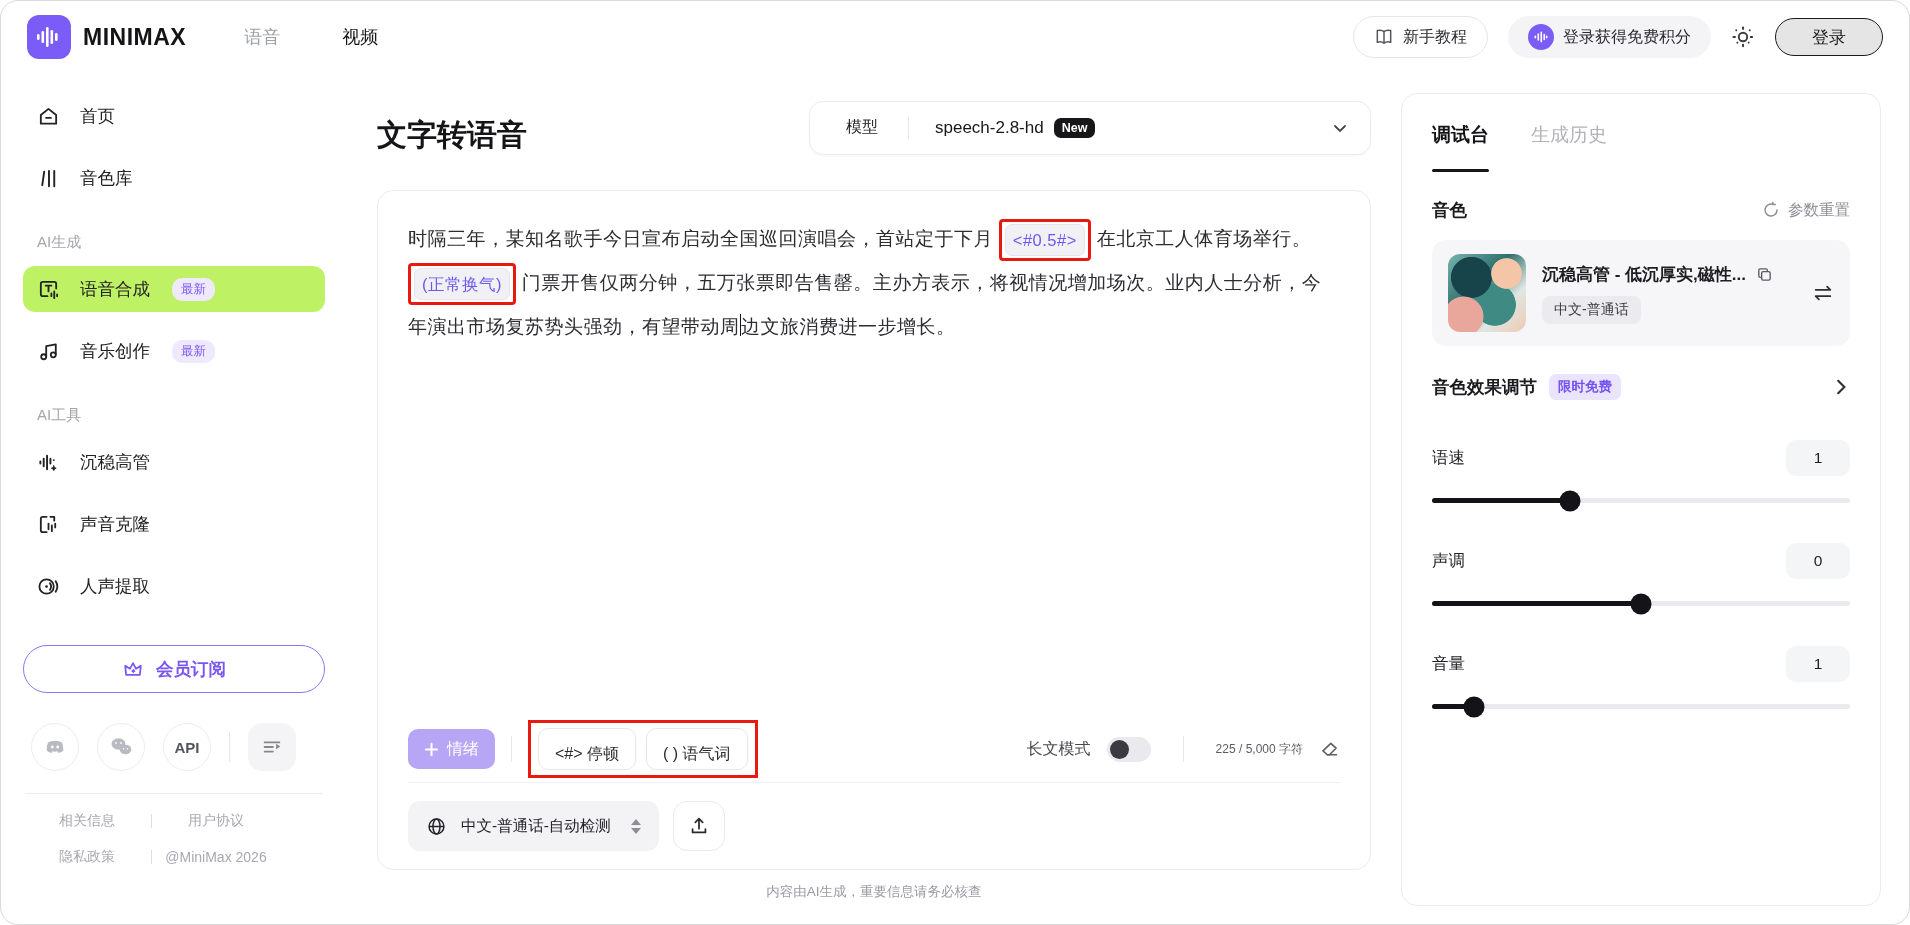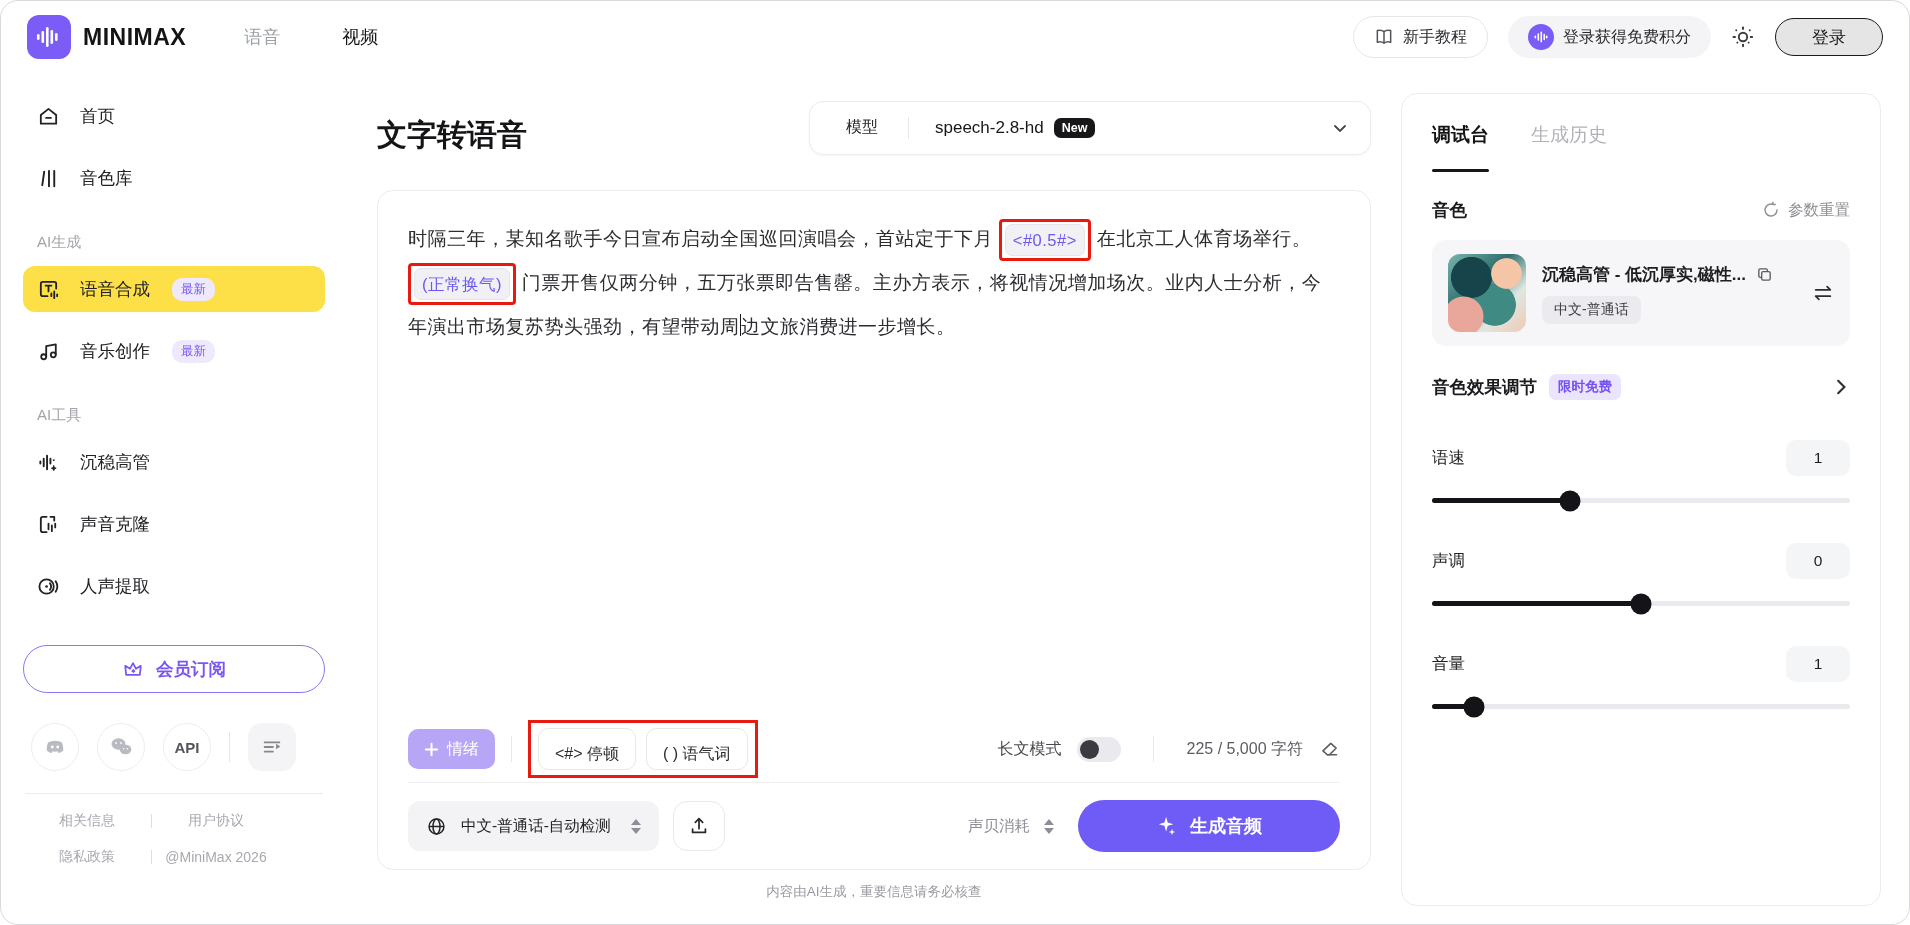--- a/index.html
+++ b/index.html
@@ -20,21 +20,21 @@
   .mini-logo { width:26px; height:26px; border-radius:50%; background:#7b5cf6; display:flex; align-items:center; justify-content:center; }
   .login-btn { height:38px; padding:1px 36px; border-radius:24px; border:1.5px solid #1c1c20; background:#e5e5e5; font-size:17px; color:#141417; display:flex; align-items:center; cursor:pointer; }
   .icon-btn { background:none; border:none; cursor:pointer; display:flex; align-items:center; }
 
   
   .body { flex:1; display:flex; min-height:0; }
 
   
   .sidebar { width:346px; flex:none; padding:20px 22px 14px; display:flex; flex-direction:column; }
   .side-item { display:flex; align-items:center; gap:20px; height:46px; padding:0 14px; border-radius:12px; font-size:17.5px; color:#222226; cursor:pointer; margin-bottom:16px; }
-  .side-item.active { background:#fde047; }
+  .side-item.active { background:#bef264; }
   .side-label { font-weight:500; }
   .section-label { font-size:15px; color:#a4a4ac; margin:16px 0 14px 14px; }
   .badge-new { font-size:12.5px; color:#7b5af3; background:#efe9fd; border-radius:10px; padding:3px 9px; margin-left:2px; }
   .member-btn { margin-top:20px; height:48px; border-radius:26px; border:1.5px solid #8f75f5; color:#7a56f4; background:#fff; font-size:17.5px; font-weight:600; display:flex; align-items:center; justify-content:center; gap:12px; cursor:pointer; }
   .social-row { display:flex; align-items:center; gap:18px; margin:30px 0 0 8px; }
   .social-circle { width:48px; height:48px; border-radius:50%; border:1px solid #ededf0; background:#fff; display:flex; align-items:center; justify-content:center; color:#b9bac2; cursor:pointer; }
   .social-circle.api-txt { font-size:15px; font-weight:600; color:#55565c; }
   .social-div { width:1px; height:30px; background:#e6e6ea; }
   .social-square { width:48px; height:48px; border-radius:14px; background:#f4f4f7; display:flex; align-items:center; justify-content:center; color:#9a9ba3; cursor:pointer; }
   .side-split { height:1px; background:#ececef; margin:22px 2px 18px; }
@@ -62,21 +62,21 @@
 
   .editor-toolbar { flex:none; display:flex; align-items:center; height:66px; }
   .emotion-btn { display:flex; align-items:center; gap:8px; background:#b7a6f5; color:#fff; border:none; border-radius:10px; height:40px; padding:0 16px; font-size:16px; cursor:pointer; }
   .tb-div { width:1px; height:26px; background:#e8e8ec; margin:0 16px; }
   .red-group { display:flex; align-items:center; gap:10px; border:3px solid #e8190f; padding:5px 7px; }
   .tool-pill { background:#fff; border:1px solid #e7e7ea; border-radius:10px; height:42px; padding:15px 16px; font-size:16px; color:#2a2a2e; cursor:pointer; }
   .tb-right { margin-left:auto; display:flex; align-items:center; gap:16px; }
   .longtext-label { font-size:16px; color:#4a4a50; }
   .toggle { width:44px; height:25px; border-radius:13px; background:#e9e9ee; position:relative; cursor:pointer; }
   .toggle .knob { position:absolute; left:3px; top:3px; width:19px; height:19px; border-radius:50%; background:#3a3a40; }
-  .char-count { font-size:16px; color:#5c5c63; }
+  .char-count { font-size:12px; color:#5c5c63; }
   .erase-btn { color:#5c5c63; }
 
   .editor-split { height:1px; background:#f0f0f3; flex:none; }
   .editor-bottom { flex:none; height:86px; display:flex; align-items:center; }
   .lang-pill { display:flex; align-items:center; gap:14px; background:#f3f3f6; border:none; border-radius:12px; height:50px; padding:0 18px; font-size:15.5px; color:#232327; cursor:pointer; }
   .updown { display:flex; flex-direction:column; gap:3px; margin-left:6px; }
   .tri-up { width:0; height:0; border-left:5px solid transparent; border-right:5px solid transparent; border-bottom:6px solid #8d8d95; }
   .tri-down { width:0; height:0; border-left:5px solid transparent; border-right:5px solid transparent; border-top:6px solid #8d8d95; }
   .upload-btn { width:52px; height:50px; margin-left:14px; background:#fff; border:1px solid #e9e9ec; border-radius:14px; display:flex; align-items:center; justify-content:center; cursor:pointer; color:#2a2a2e; }
   .bottom-right { margin-left:auto; display:flex; align-items:center; gap:24px; }
@@ -363,36 +363,20 @@
                 <span class="tri-up"></span>
                 <span class="tri-down"></span>
               </span>
           </button>
           <button class="upload-btn">
             <svg width="22" height="22" viewBox="0 0 24 24" fill="none" stroke="#2a2a2e" stroke-width="1.9" stroke-linecap="round" stroke-linejoin="round">
               <path d="M12 15 V4.5 M8 8 L12 4 L16 8"></path>
                 <path d="M5 15.5 V19 H19 V15.5"></path>
             </svg>
           </button>
-          <div class="bottom-right">
-            <span class="consume">
-              <span>声贝消耗</span>
-              <span class="updown">
-                  <span class="tri-up"></span>
-                  <span class="tri-down"></span>
-                </span>
-            </span>
-            <button class="generate-btn">
-              <svg width="22" height="22" viewBox="0 0 24 24" fill="#fff">
-                <path d="M11 2 L12.8 8.2 L19 10 L12.8 11.8 L11 18 L9.2 11.8 L3 10 L9.2 8.2 Z"></path>
-                <path d="M17.5 15 L18.4 17.6 L21 18.5 L18.4 19.4 L17.5 22 L16.6 19.4 L14 18.5 L16.6 17.6 Z"></path>
-              </svg>
-              <span>生成音频</span>
-            </button>
-          </div>
         </div>
       </div>
 
       <div class="disclaimer">内容由AI生成，重要信息请务必核查</div>
     </div>
 
     <div class="right-wrap">
       <div class="right-card">
         <div class="tabs">
           <span class="tab active">调试台</span>

